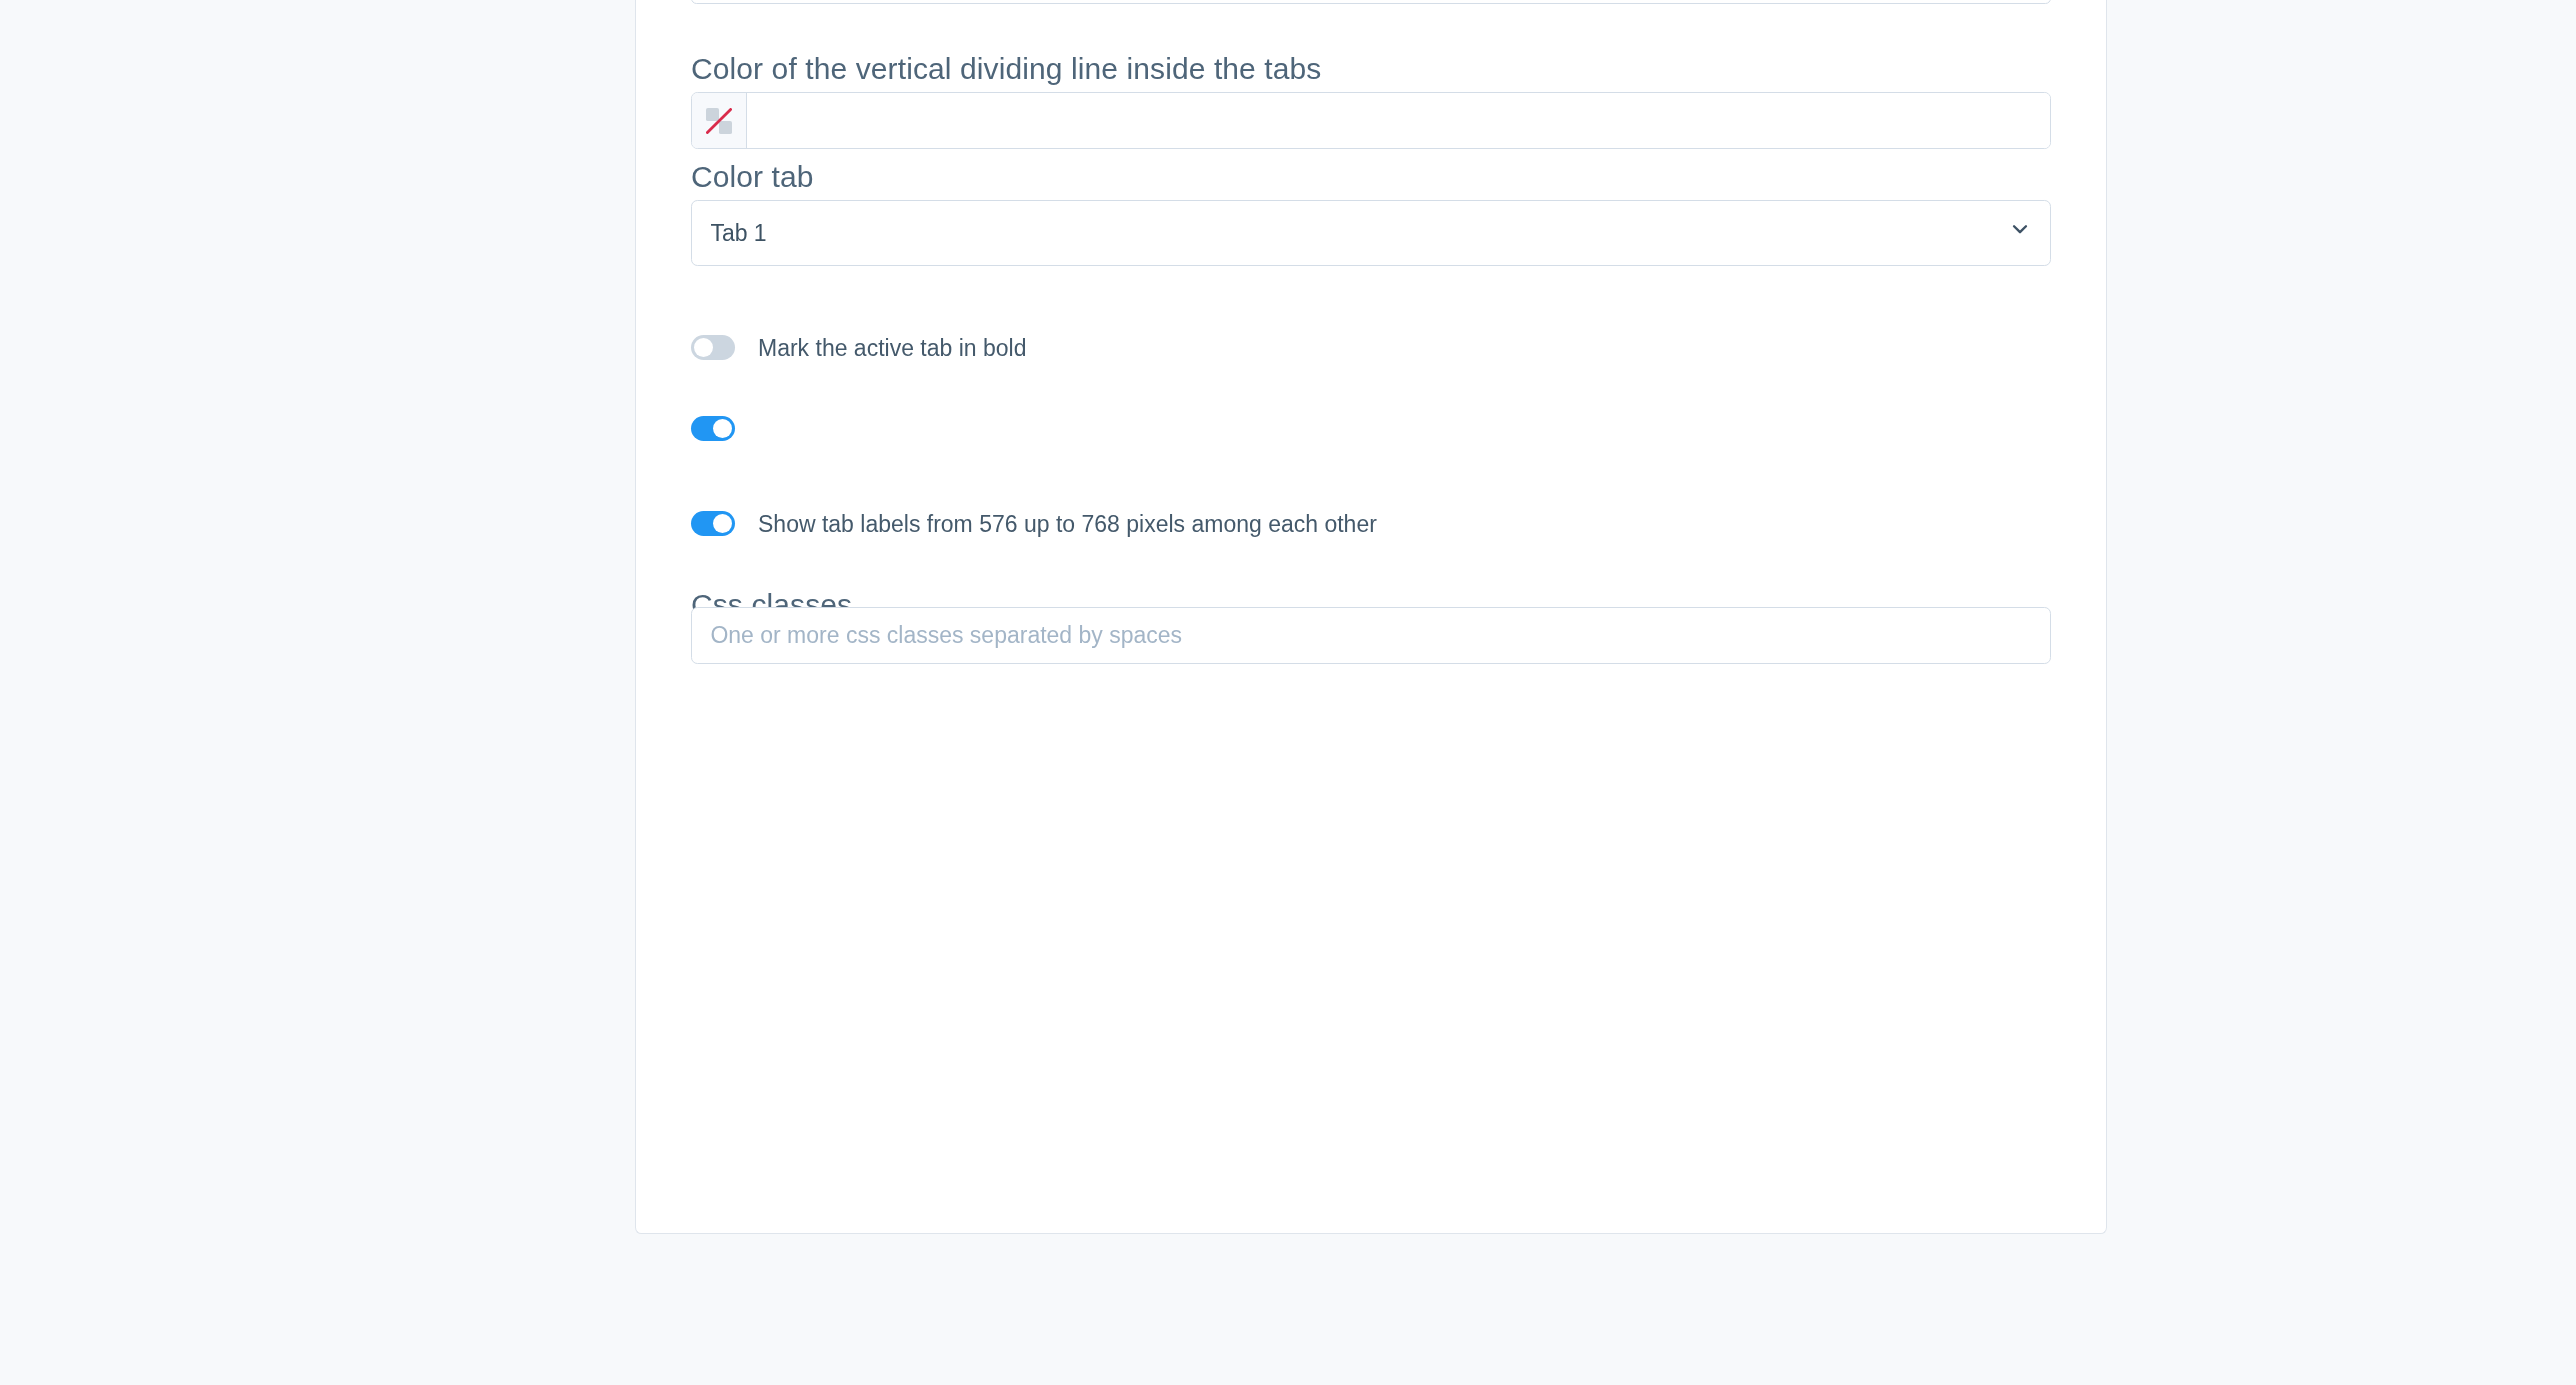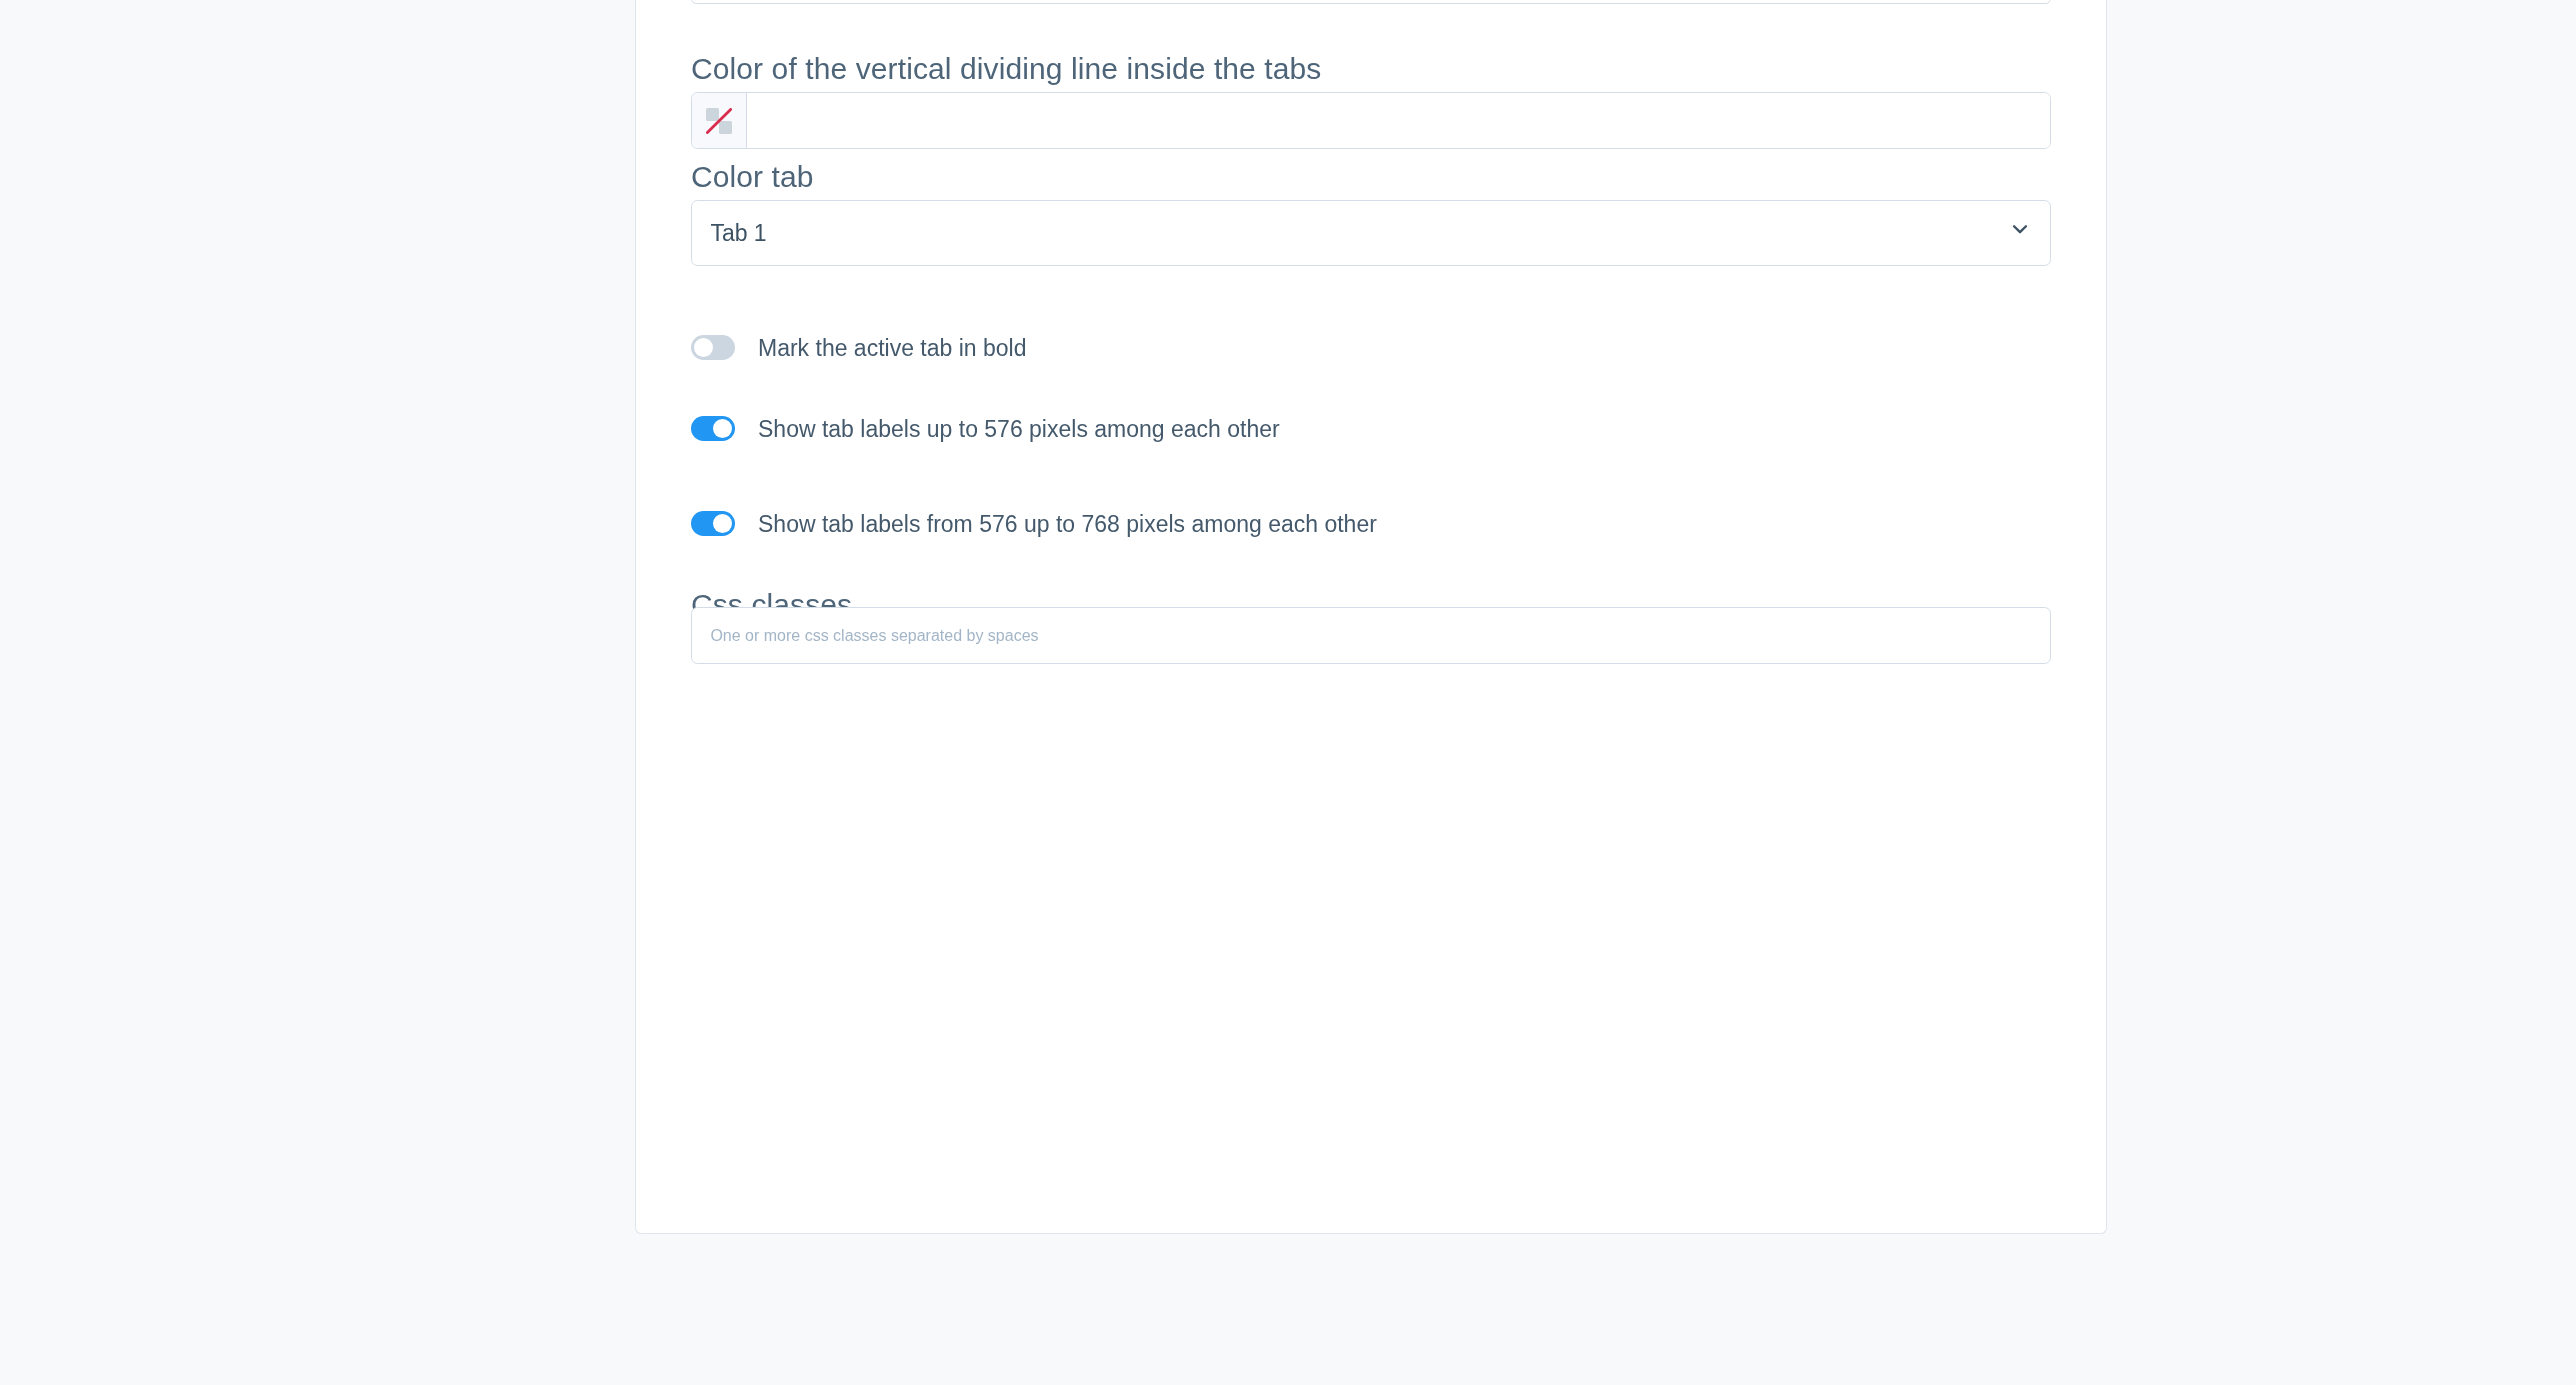--- a/index.html
+++ b/index.html
@@ -134,21 +134,21 @@
 
   
   .text-input {
     box-sizing: border-box;
     width: 1360px;
     height: 57px;
     border: 0.9px solid #d4dde7;
     border-radius: 6.4px;
     background: #ffffff;
     font-family: "Liberation Sans", sans-serif;
-    font-size: 16px;
+    font-size: 23px;
     color: #3c5061;
     padding: 0 18.4px;
     outline: none;
   }
   .text-input::placeholder { color: #a3b5c7; }
 
   
   .toggle-row {
     display: flex;
     align-items: center;
@@ -235,21 +235,20 @@
       <div class="toggle">
         <div class="knob"></div>
       </div>
       <span class="toggle-label">Mark the active tab in bold</span>
     </div>
 
     <div class="row-toggle-2 toggle-row">
       <div class="toggle on">
         <div class="knob"></div>
       </div>
-      <span class="toggle-label">Show tab labels up to 576 pixels among each other</span>
     </div>
 
     <div class="row-toggle-3 toggle-row">
       <div class="toggle on">
         <div class="knob"></div>
       </div>
       <span class="toggle-label">Show tab labels from 576 up to 768 pixels among each other</span>
     </div>
 
     <div class="row-css-label field-label">Css classes</div>

